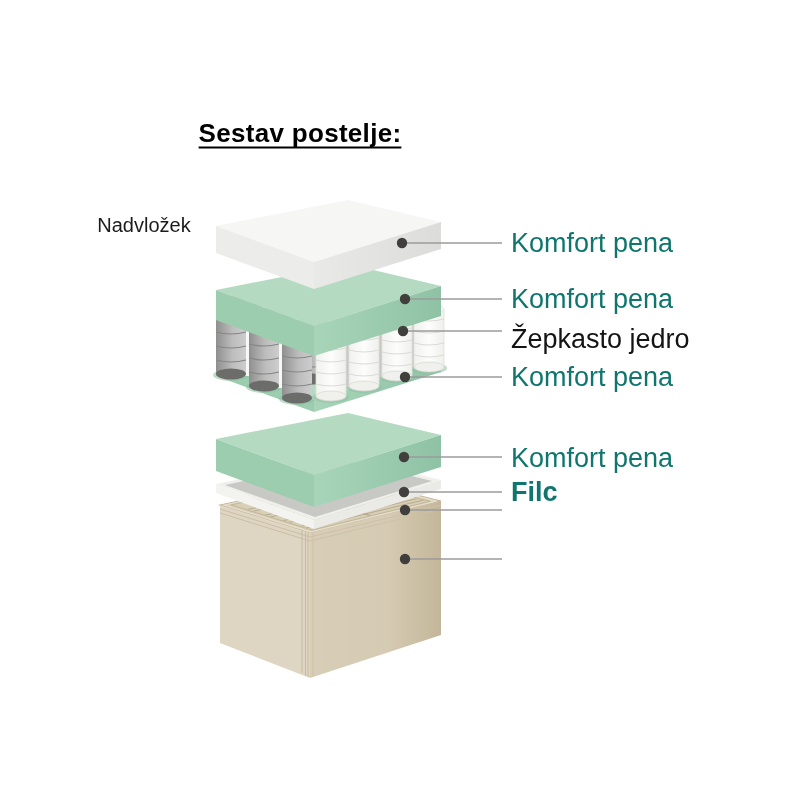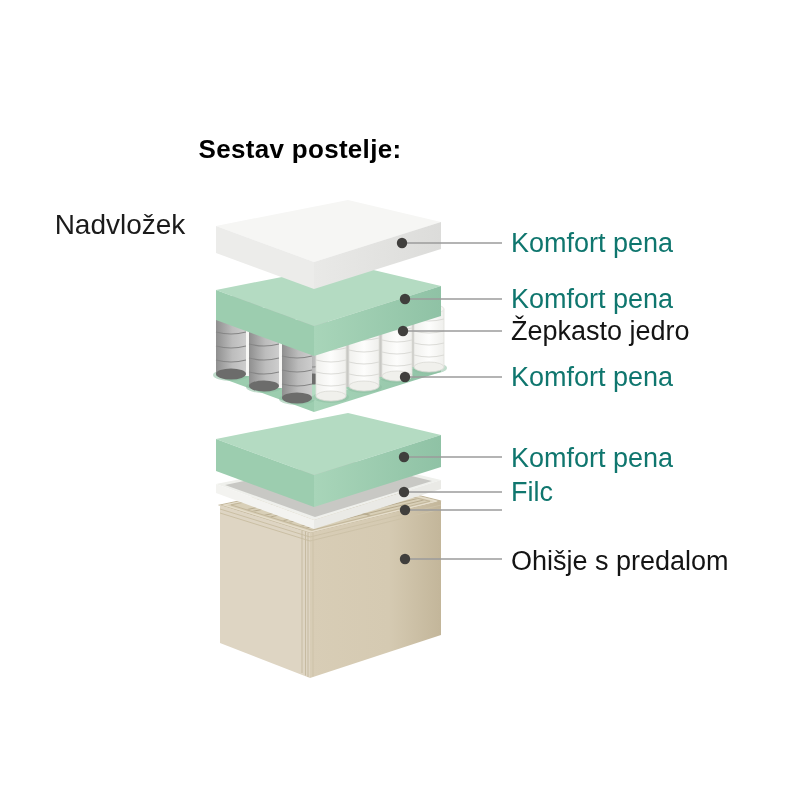--- a/index.html
+++ b/index.html
@@ -1,36 +1,36 @@
 <!DOCTYPE html>
 <html><head>
 <meta charset="utf-8">
 <style>
   html,body{margin:0;padding:0;background:#ffffff;}
   .canvas{
     position:relative;width:800px;height:800px;background:#ffffff;overflow:hidden;
     font-family:"Liberation Sans","DejaVu Sans",sans-serif;
   }
   .title{
-    position:absolute;top:149px;left:160px;width:280px;text-align:center;
+    position:absolute;top:133px;left:160px;width:280px;text-align:center;
     transform:translateY(-50%);
     font-size:26px;font-weight:bold;color:#000000;
-    text-underline-offset:5px;text-decoration-thickness:2px;
+    text-decoration:underline;text-underline-offset:5px;text-decoration-thickness:2px;
     white-space:nowrap;letter-spacing:.3px;
   }
   .left-label{
-    position:absolute;left:20px;width:200px;text-align:center;
+    position:absolute;left:44px;width:200px;text-align:center;
     transform:translateY(-50%);
-    font-size:28px;color:#1b1b1b;white-space:nowrap;
+    font-size:20px;color:#1b1b1b;white-space:nowrap;
   }
   .right-label{
     position:absolute;left:511px;transform:translateY(-50%);
     font-size:27px;color:#0f766e;white-space:nowrap;
   }
-  .right-label.dark{color:#141414;}
+  .right-label.dark{color:#141414;margin-top:8px;}
   svg.diagram{position:absolute;left:0;top:0;}
 </style>
 </head>
 <body>
 
 <div class="canvas">
 
   <svg class="diagram" width="800" height="800" viewBox="0 0 800 800">
     <defs>
       <linearGradient id="gradGray" x1="0" y1="0" x2="1" y2="0">
@@ -195,15 +195,14 @@
 
   <div class="title">Sestav postelje:</div>
 
   <div class="left-label" style="top:225px;">Nadvložek</div>
 
   <div class="right-label" style="top:243px;">Komfort pena</div>
   <div class="right-label" style="top:299px;">Komfort pena</div>
   <div class="right-label dark" style="top:331px;">Žepkasto jedro</div>
   <div class="right-label" style="top:377px;">Komfort pena</div>
   <div class="right-label" style="top:458px;">Komfort pena</div>
-  <div class="right-label" style="top:492px;">Filc</div>
-  <div class="right-label dark" style="top:561px;">Ohišje s predalom</div>
+  <div class="right-label" style="top:492px;font-weight:bold;">Filc</div>
 </div>
 
 </body></html>

